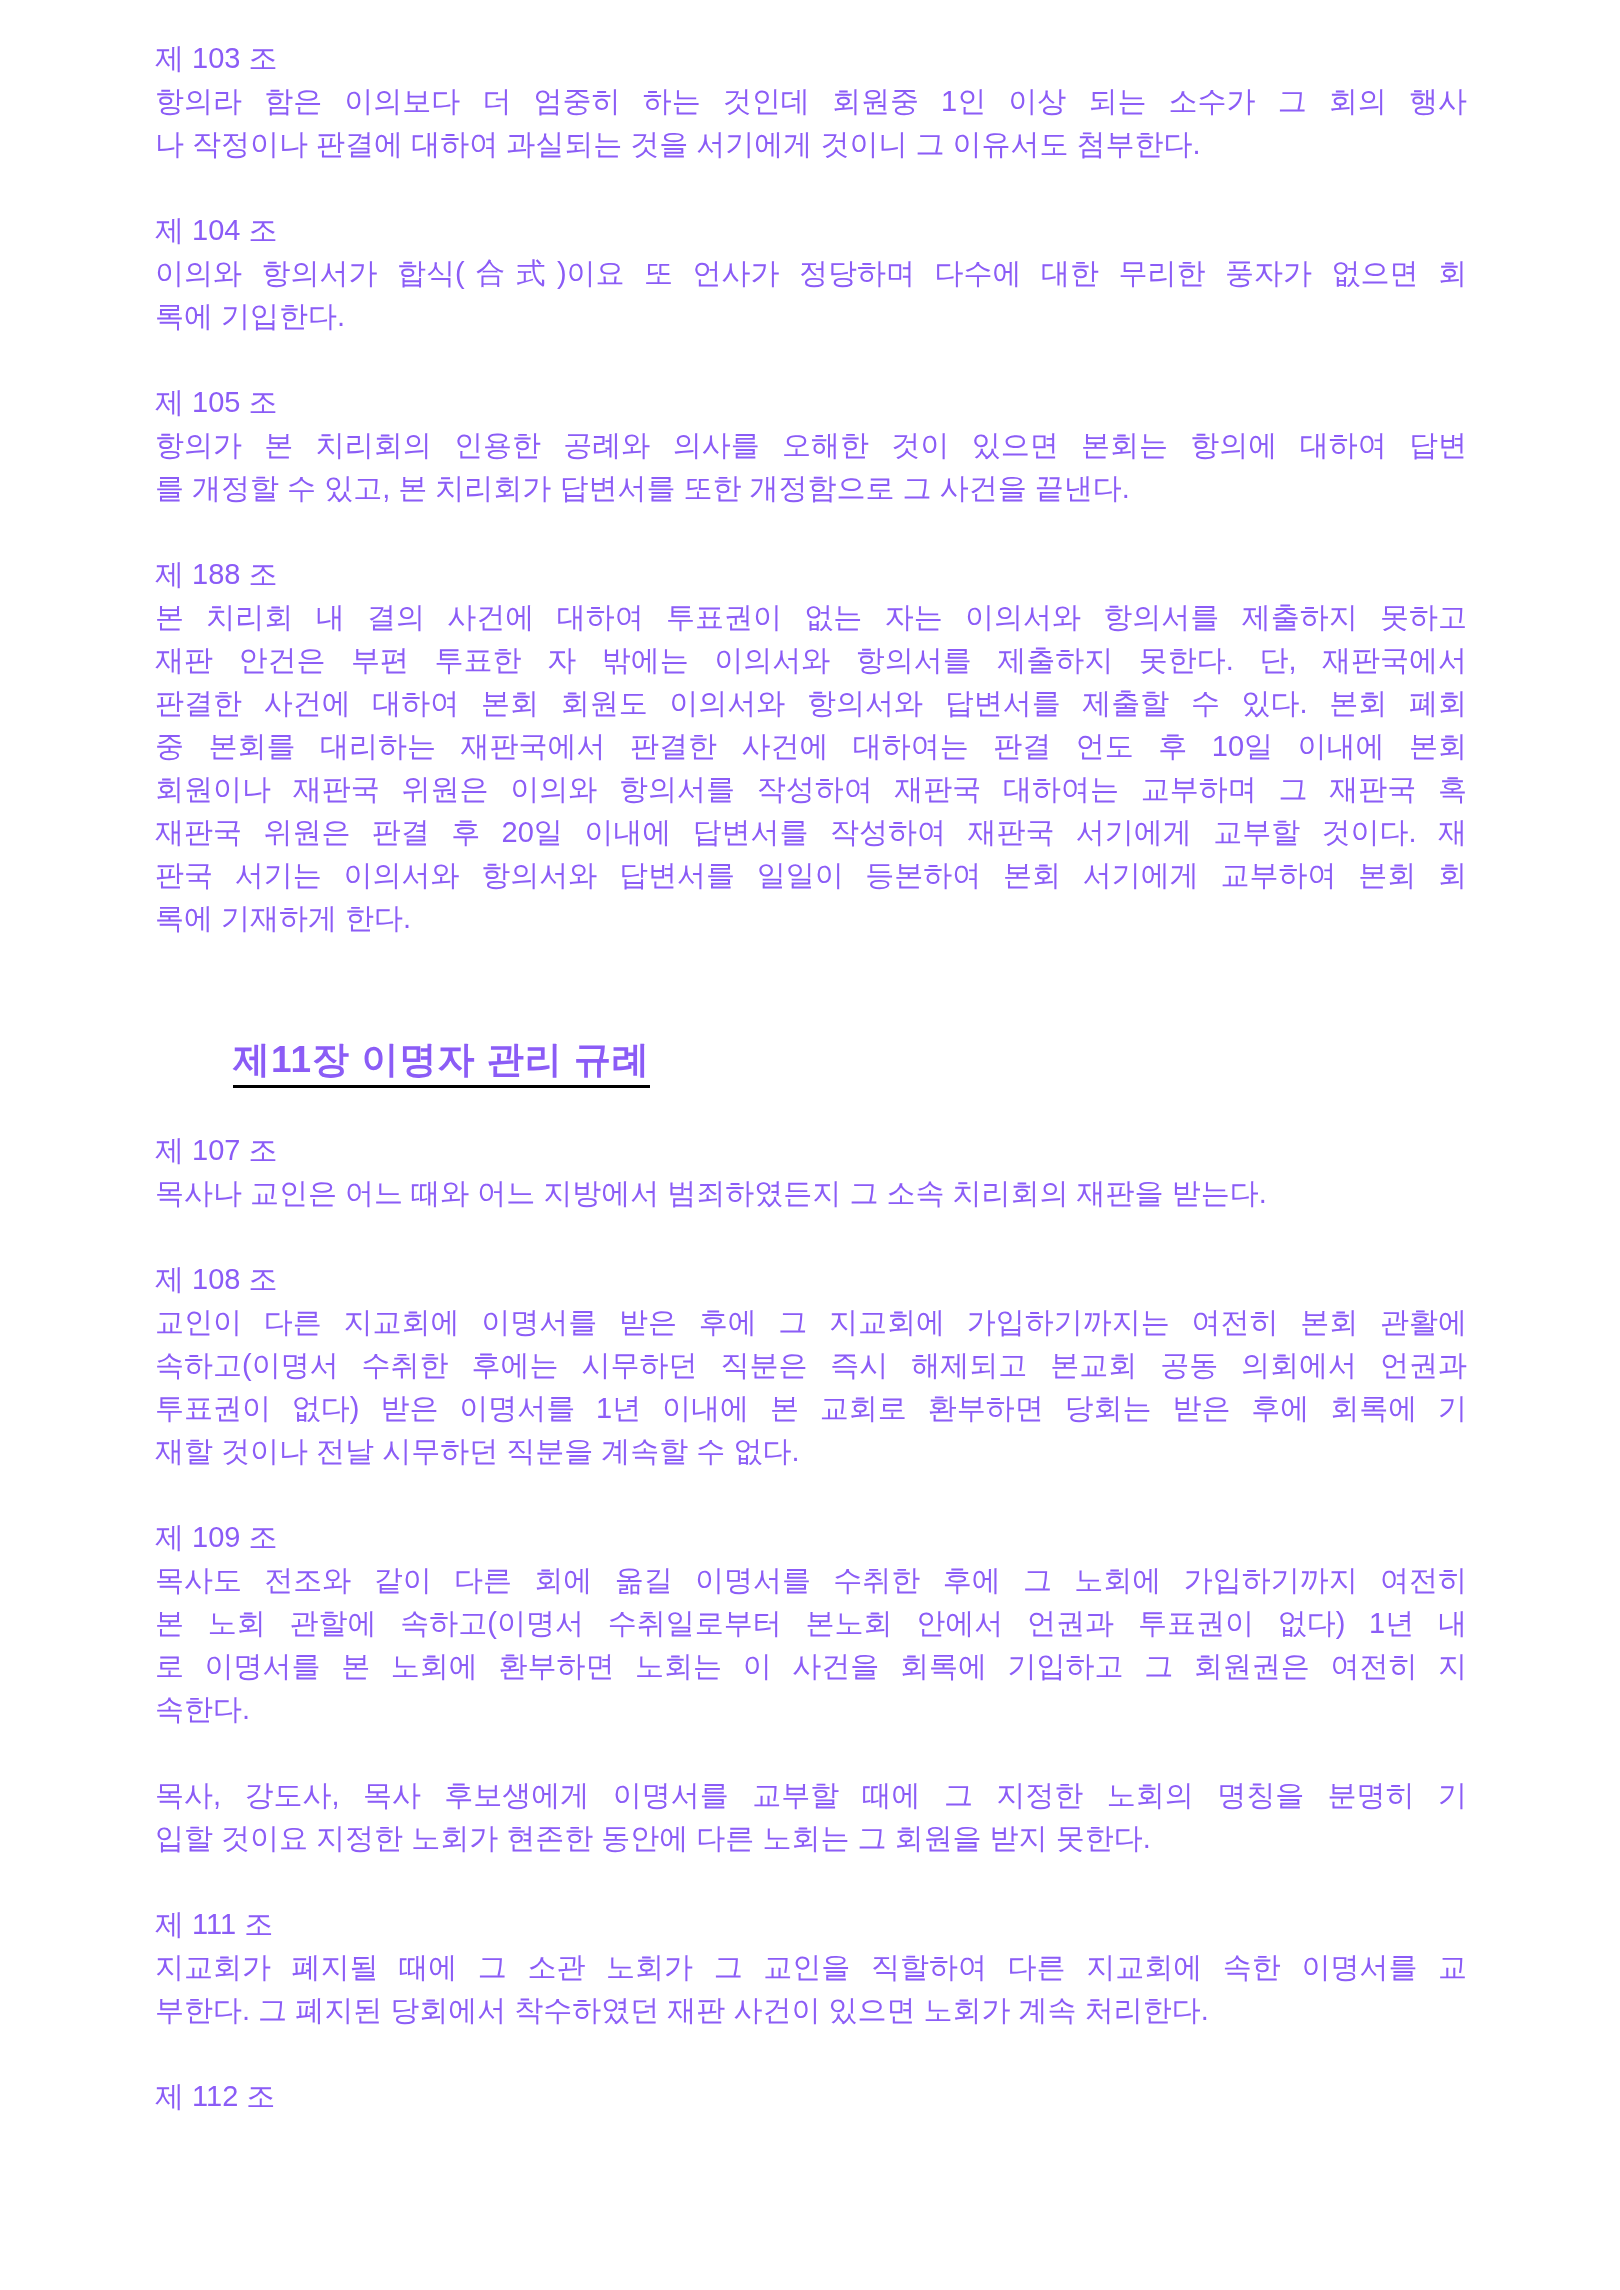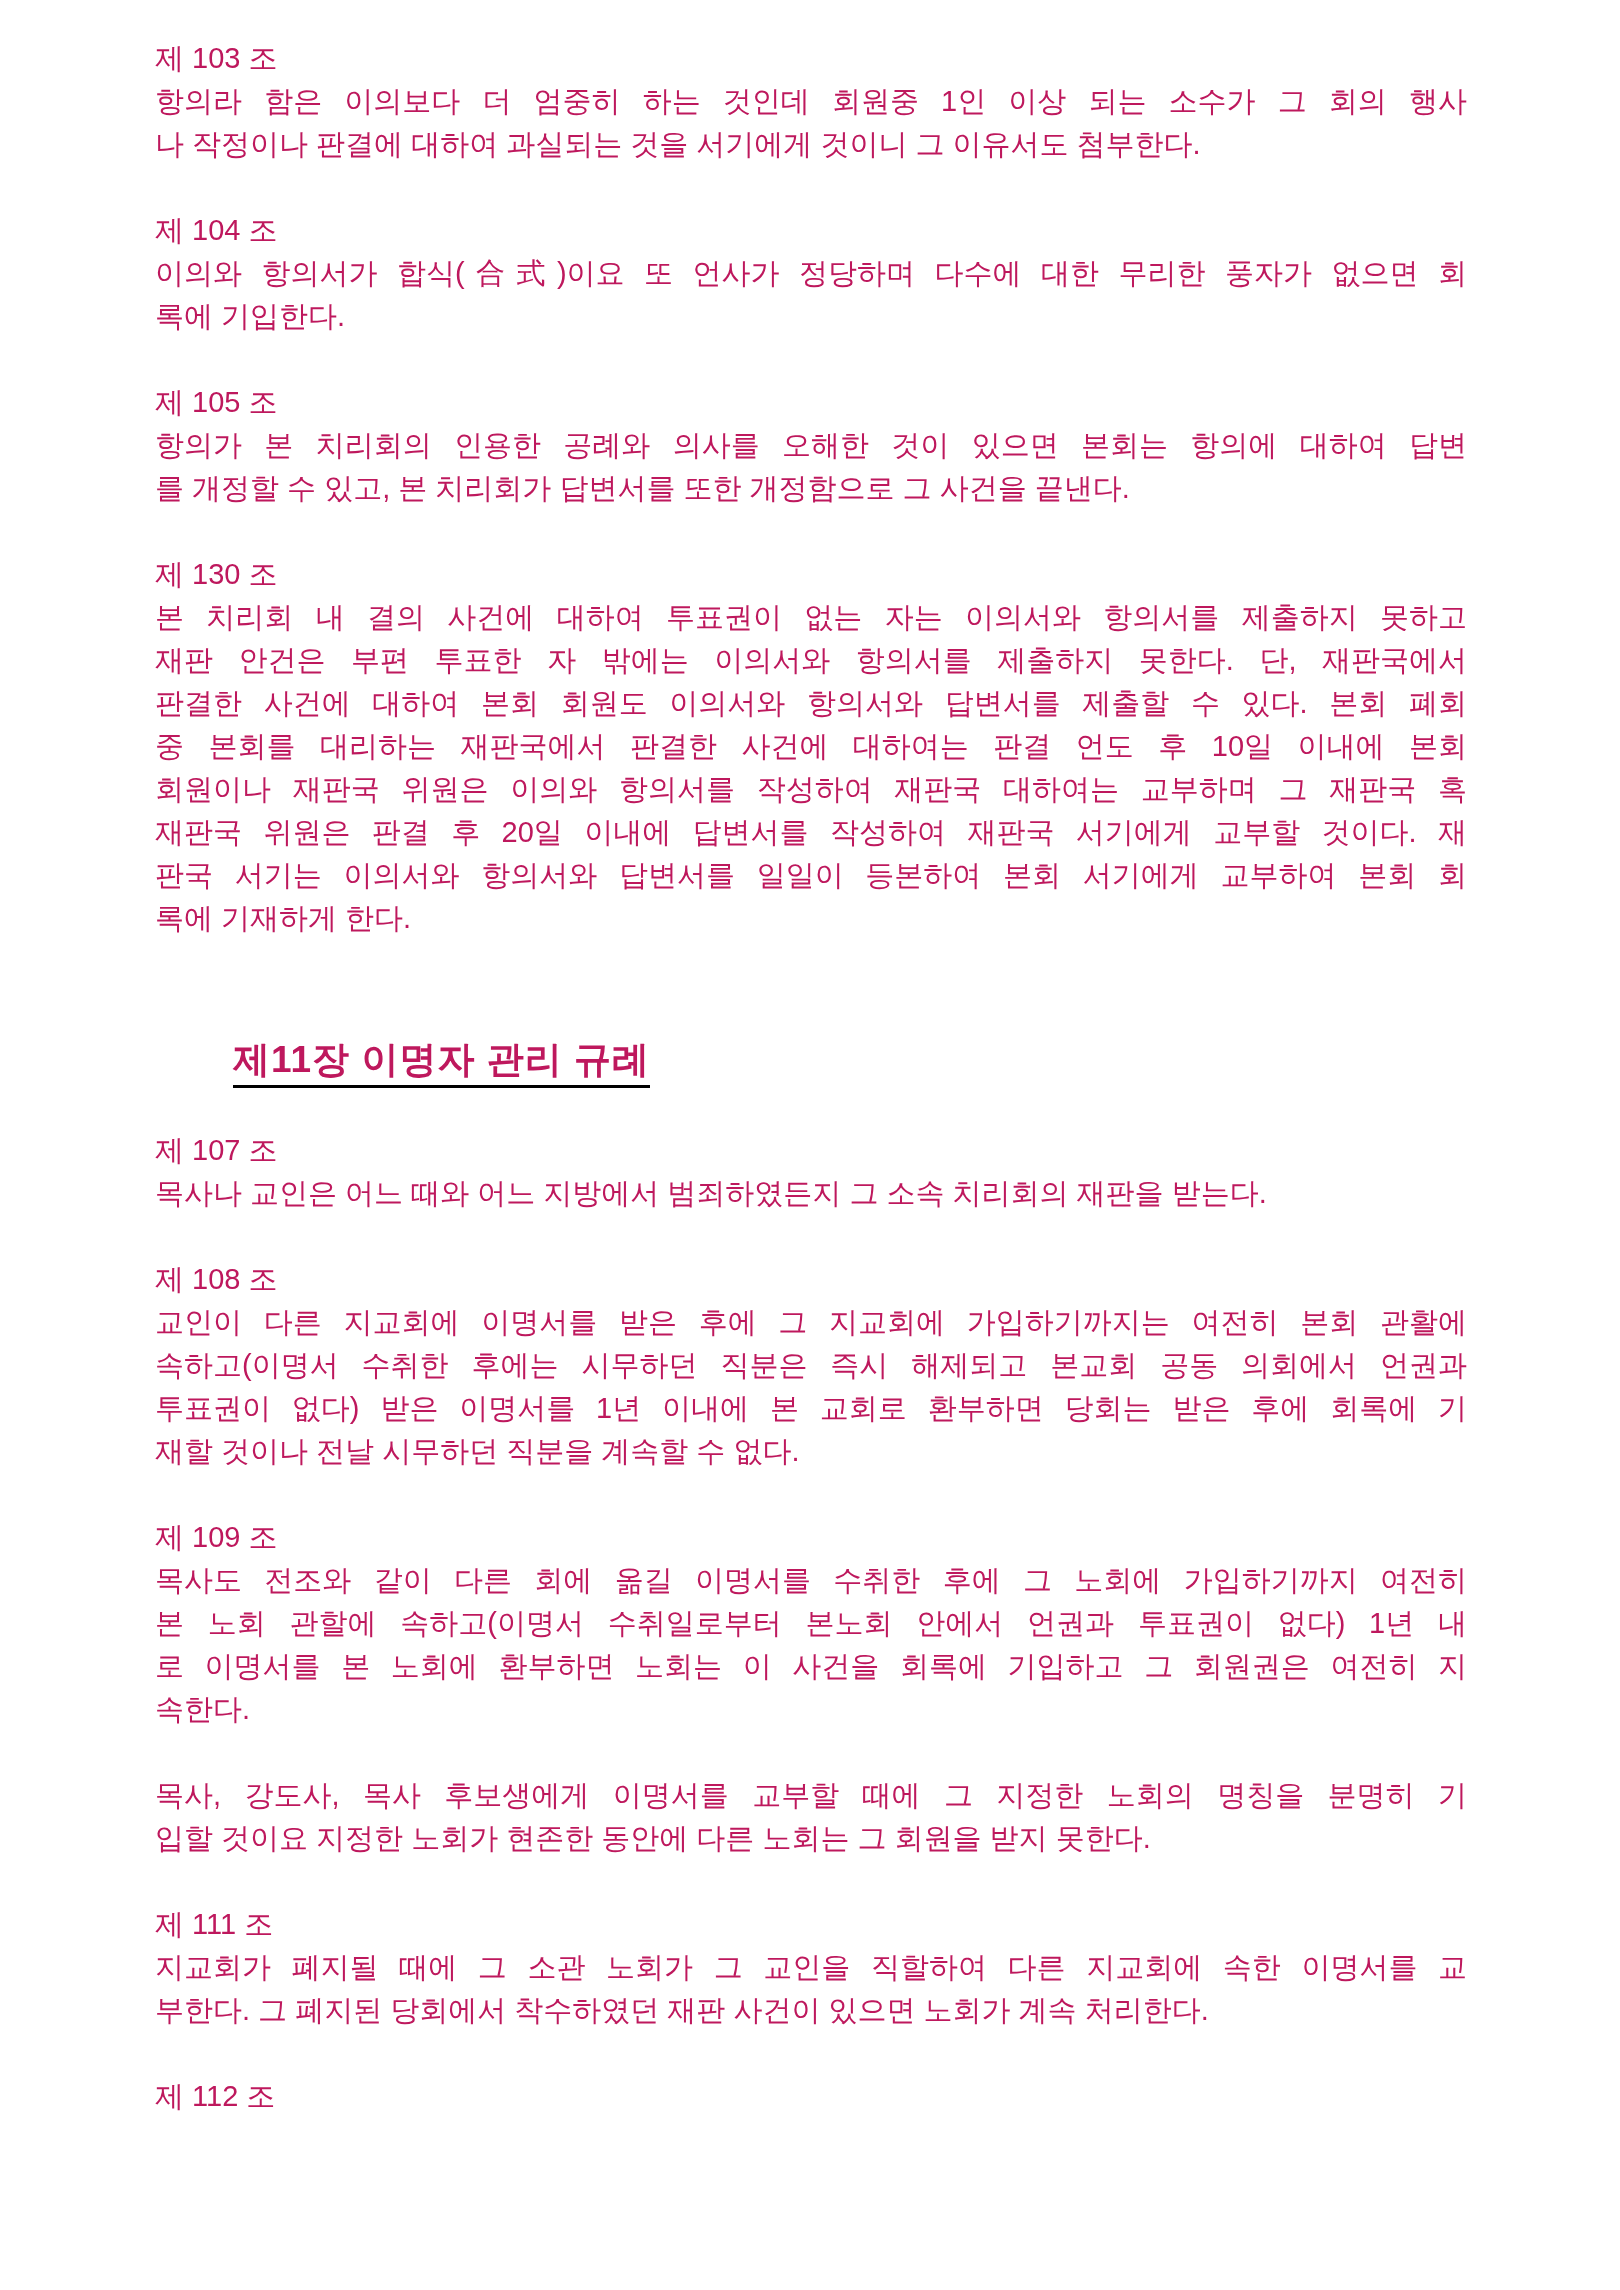--- a/index.html
+++ b/index.html
@@ -13,21 +13,21 @@
     overflow: hidden;
   }
   .doc {
     box-sizing: border-box;
     width: 1620px;
     height: 2291px;
     padding: 37px 153px 0 155px;
     font-family: "Liberation Sans", sans-serif;
     font-size: 29px;
     line-height: 43px;
-    color: #be185d;
+    color: #8b5cf6;
     background: #ffffff;
   }
   section.article {
     margin: 0 0 43px 0;
   }
   .article-label {
     white-space: pre;
   }
   .line {
     min-height: 43px;
@@ -64,21 +64,21 @@
         <div class="article-label line">제 104 조</div>
         <div class="line j">이의와 항의서가 합식(合式)이요 또 언사가 정당하며 다수에 대한 무리한 풍자가 없으면 회</div>
         <div class="line">록에 기입한다.</div>
       </section>
       <section class="article">
         <div class="article-label line">제 105 조</div>
         <div class="line j">항의가 본 치리회의 인용한 공례와 의사를 오해한 것이 있으면 본회는 항의에 대하여 답변</div>
         <div class="line">를 개정할 수 있고, 본 치리회가 답변서를 또한 개정함으로 그 사건을 끝낸다.</div>
       </section>
       <section class="article">
-        <div class="article-label line">제 130 조</div>
+        <div class="article-label line">제 188 조</div>
         <div class="line j">본 치리회 내 결의 사건에 대하여 투표권이 없는 자는 이의서와 항의서를 제출하지 못하고</div>
         <div class="line j">재판 안건은 부편 투표한 자 밖에는 이의서와 항의서를 제출하지 못한다. 단, 재판국에서</div>
         <div class="line j">판결한 사건에 대하여 본회 회원도 이의서와 항의서와 답변서를 제출할 수 있다. 본회 폐회</div>
         <div class="line j">중 본회를 대리하는 재판국에서 판결한 사건에 대하여는 판결 언도 후 10일 이내에 본회</div>
         <div class="line j">회원이나 재판국 위원은 이의와 항의서를 작성하여 재판국 대하여는 교부하며 그 재판국 혹</div>
         <div class="line j">재판국 위원은 판결 후 20일 이내에 답변서를 작성하여 재판국 서기에게 교부할 것이다. 재</div>
         <div class="line j">판국 서기는 이의서와 항의서와 답변서를 일일이 등본하여 본회 서기에게 교부하여 본회 회</div>
         <div class="line">록에 기재하게 한다.</div>
       </section>
       <h1 class="chapter"><span class="chapter-underline">제11장 이명자 관리 규례</span></h1>

